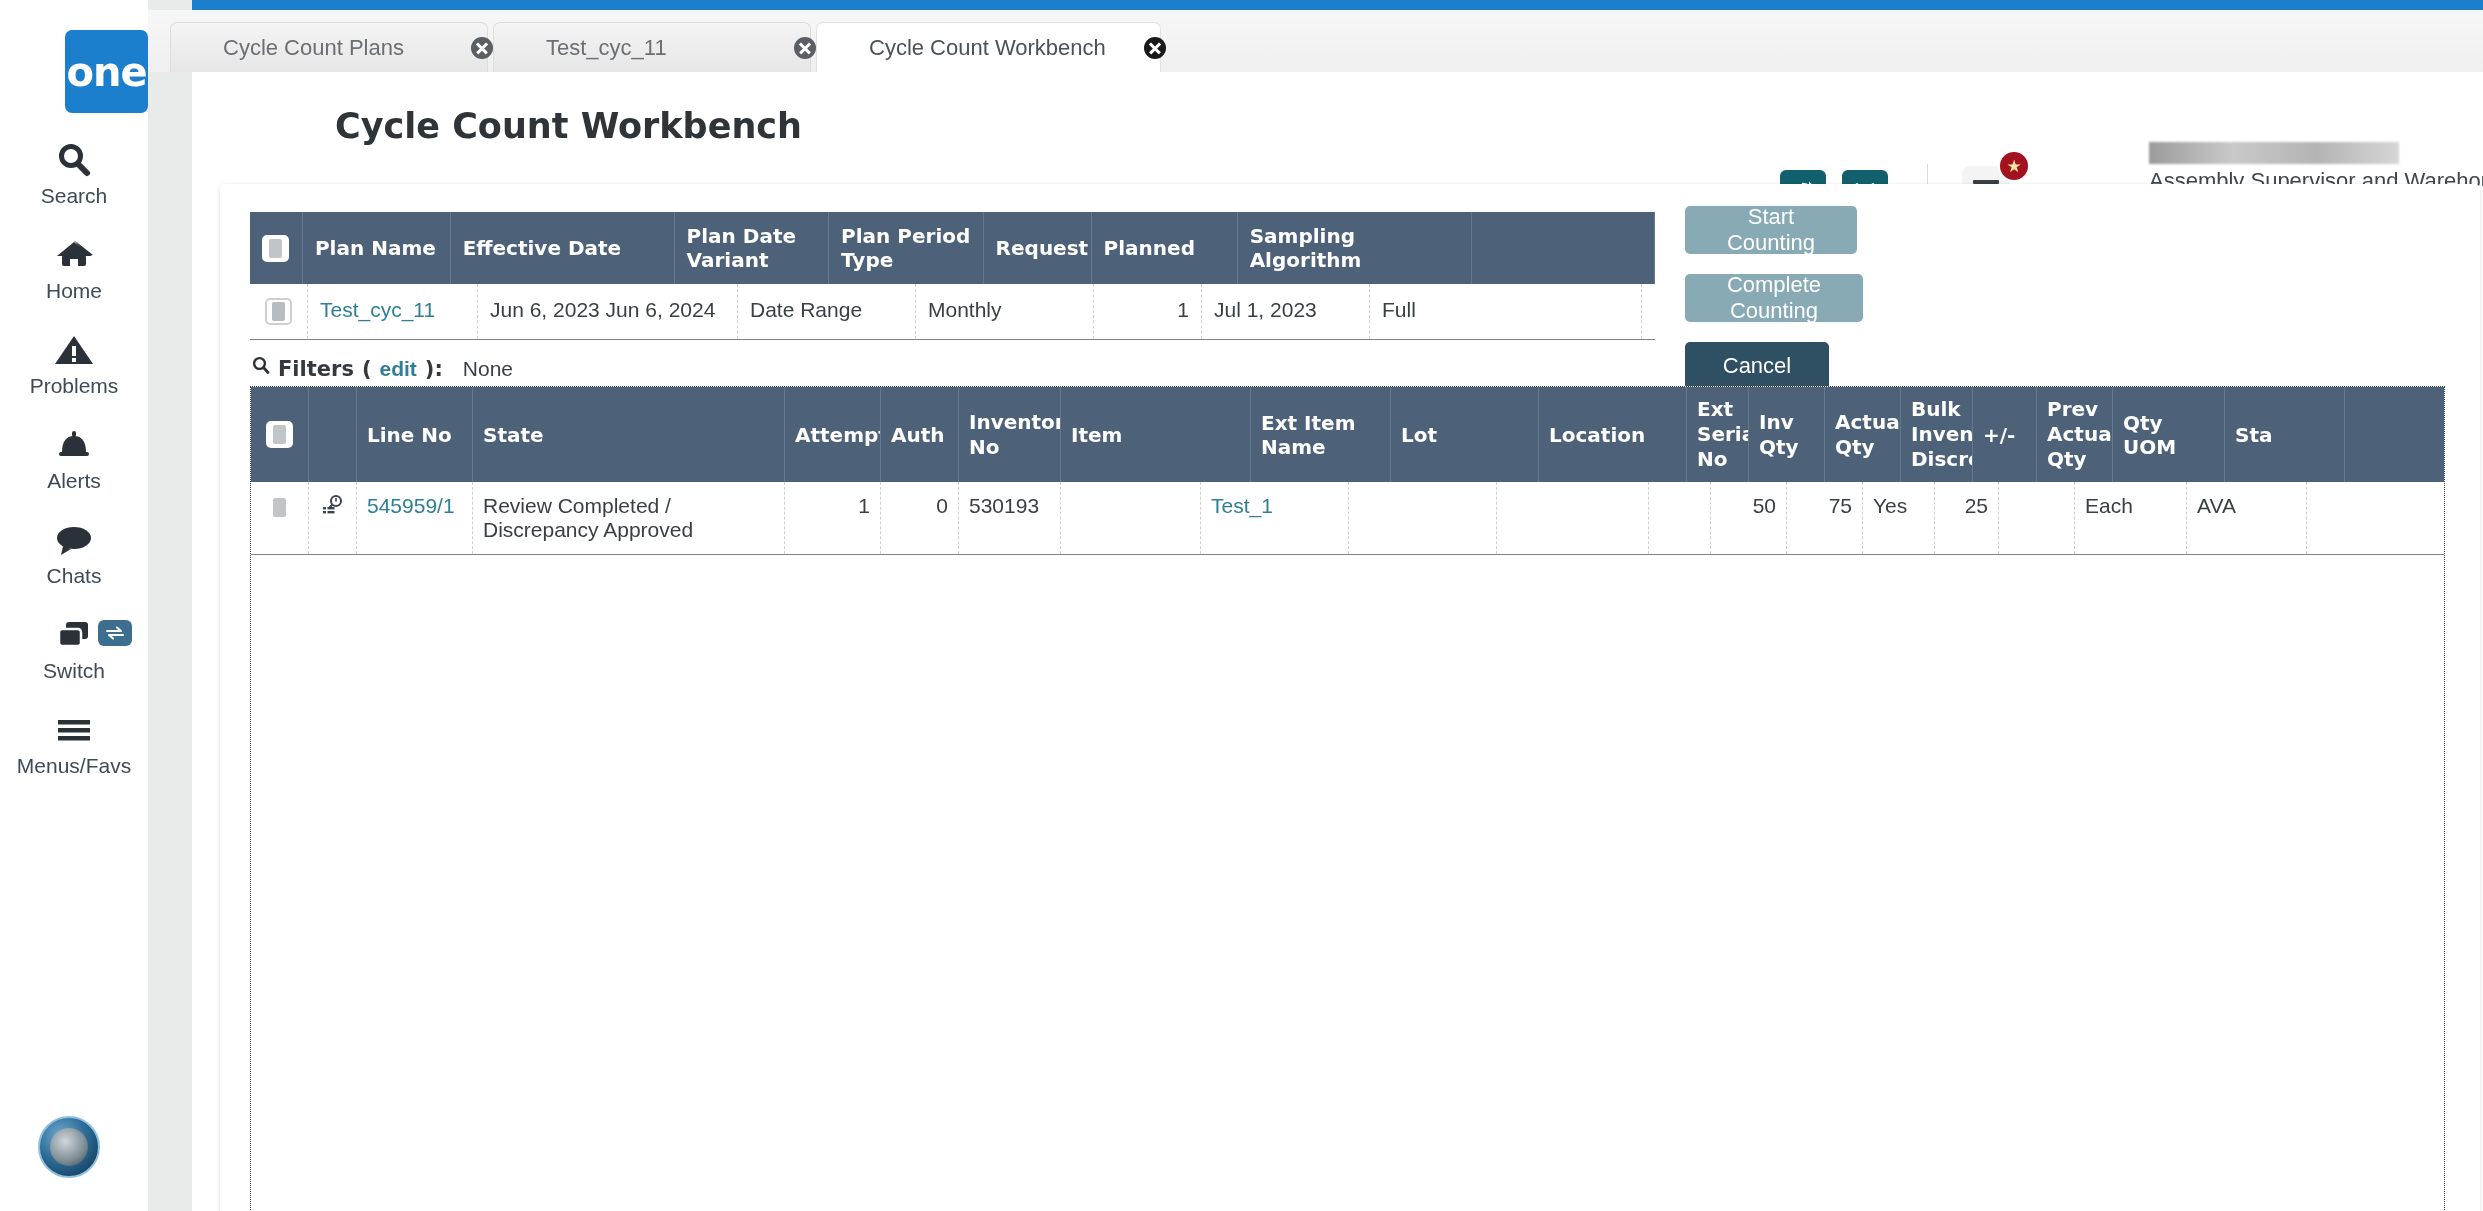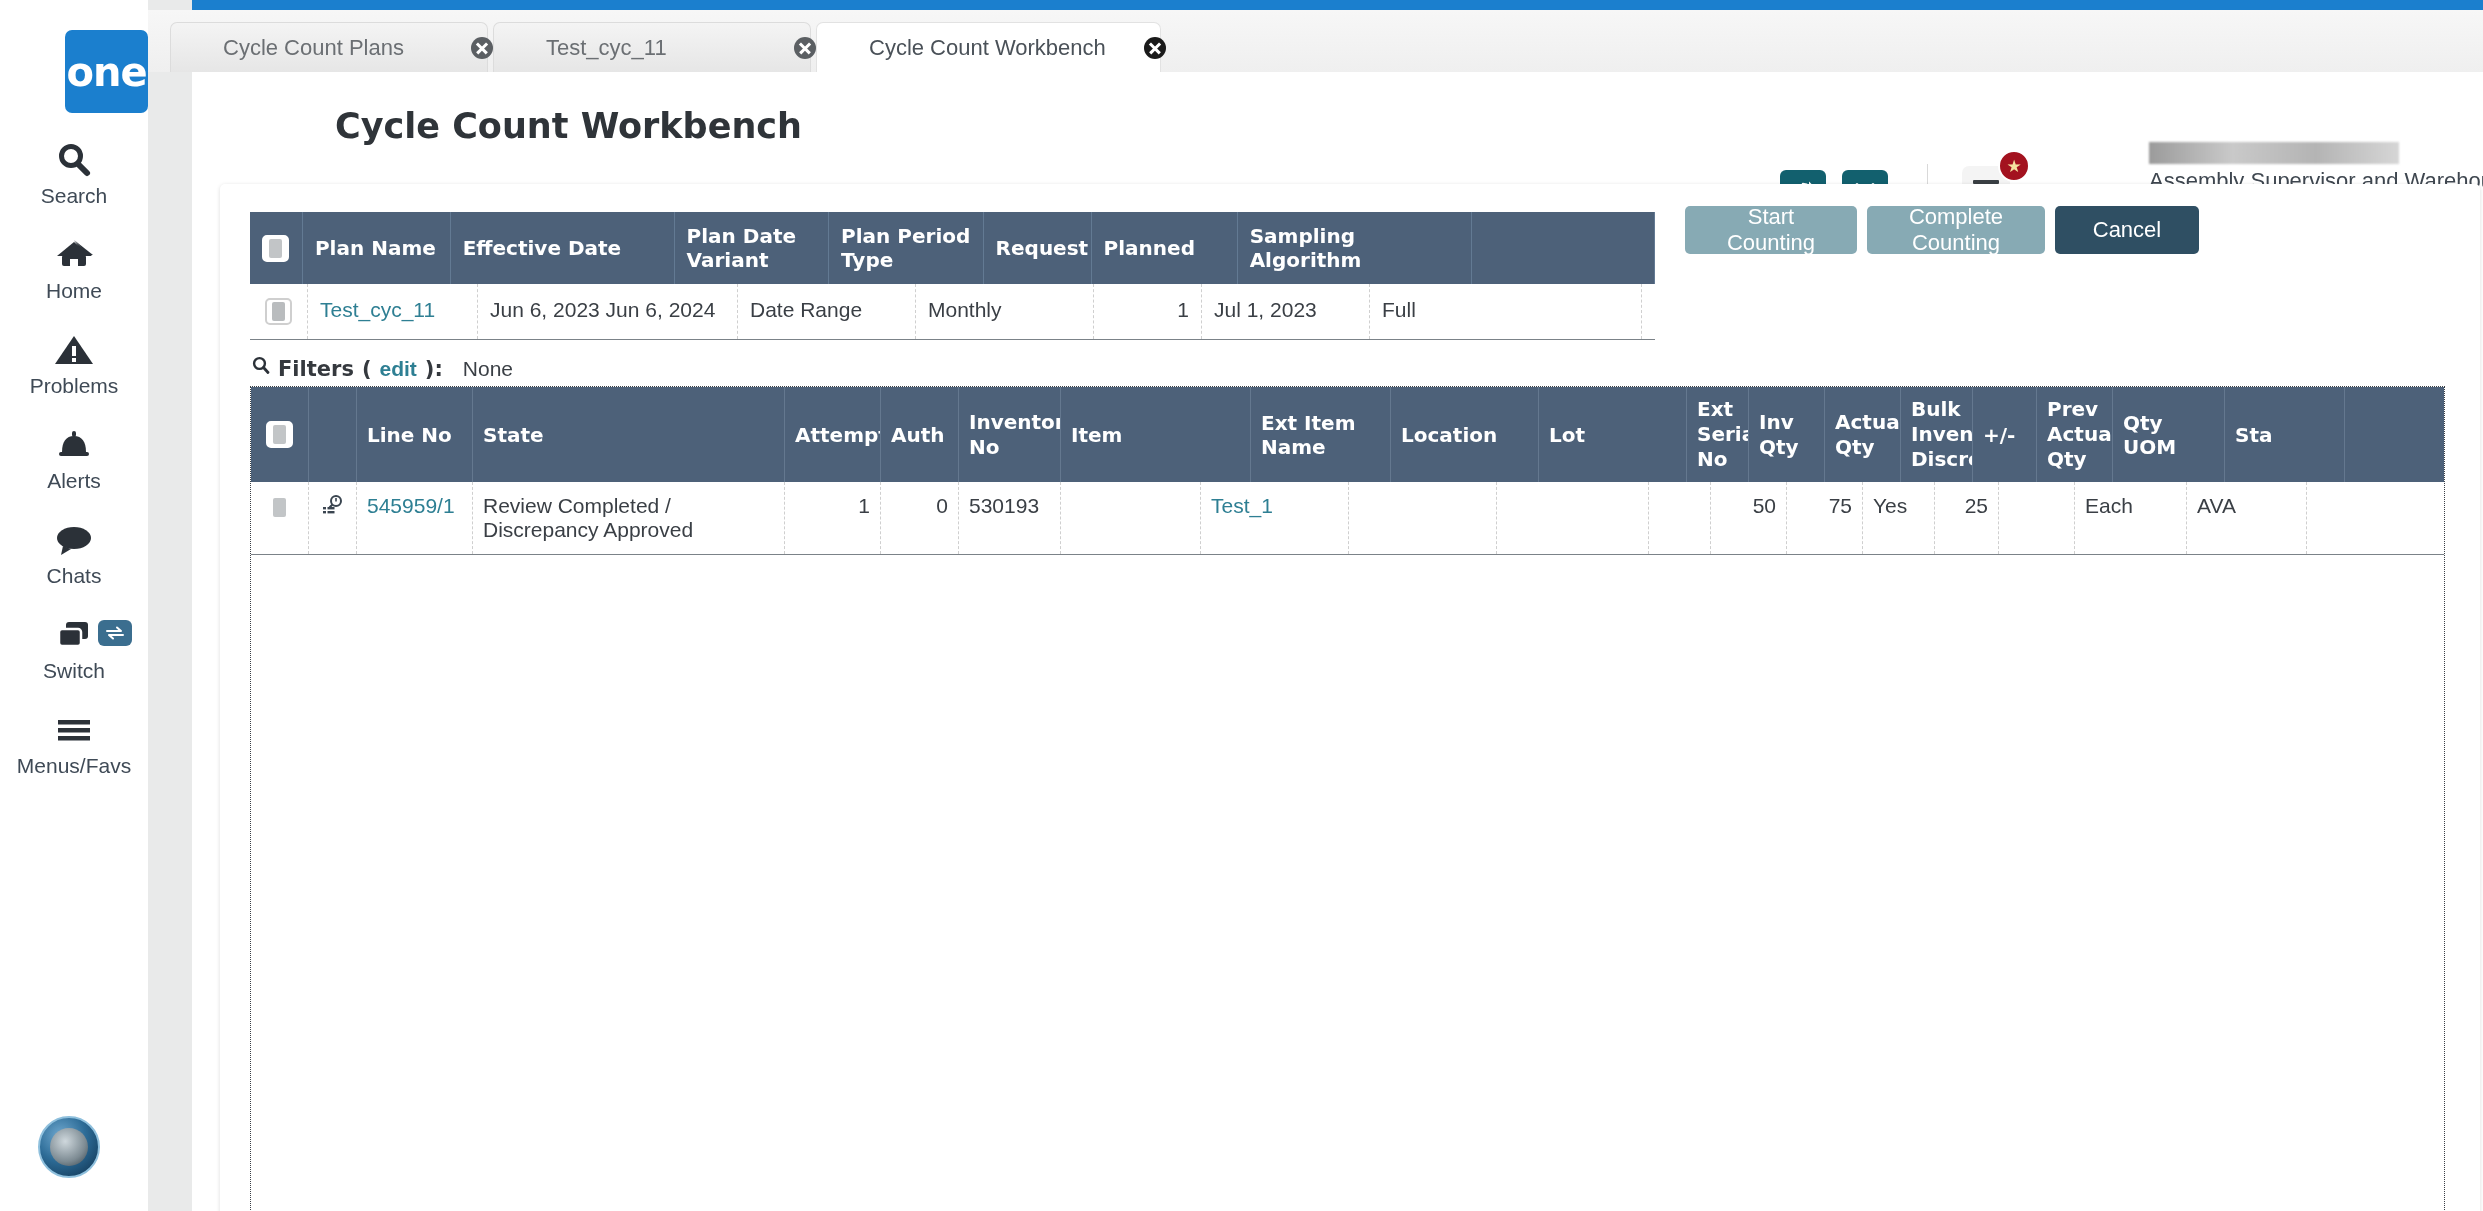--- a/index.html
+++ b/index.html
@@ -187,21 +187,21 @@
     width: 27px; height: 27px; border-radius: 5px;
     border: 2px solid #fff; background: #fff;
     display:flex; align-items:center; justify-content:center;
     cursor: pointer;
   }
   .chk i { display:block; width: 13px; height: 19px; background: #c2c5c7; border-radius:2px; }
   .grid-row .chk { border: 2px solid #cfcfcf; }
   .grid-row .chk i { background:#b9bcbe; }
   a.link { color: #2e7f93; text-decoration: none; cursor: pointer; }
 
-  .action-btns { position: absolute; left: 1465px; top: 22px; display: flex; gap: 10px; }
+  .action-btns { position: absolute; left: 1465px; top: 22px; display: flex; gap: 20px; flex-direction: column; }
   .btn {
     height: 48px; padding: 0 22px; border: none; border-radius: 5px;
     font-size: 22px; color: #fff; cursor: pointer;
     font-family: "Liberation Sans", sans-serif;
     display:flex; align-items:center; justify-content:center;
   }
   .btn.muted { background: #87aab4; }
   .btn.dark  { background: #2f4f63; }
   #btn-start-counting { width: 172px; }
   #btn-complete-counting { width: 178px; }
@@ -452,22 +452,22 @@
                 </span>
               </div>
             <div class="cell" style="width:48px"></div>
             <div class="cell" style="width:116px">Line No</div>
             <div class="cell" style="width:312px">State</div>
             <div class="cell" style="width:96px">Attempt</div>
             <div class="cell" style="width:78px">Auth</div>
             <div class="cell wrap" style="width:102px">Inventory No</div>
             <div class="cell" style="width:190px">Item</div>
             <div class="cell" style="width:140px">Ext Item Name</div>
+            <div class="cell" style="width:148px">Lot</div>
             <div class="cell" style="width:148px">Location</div>
-            <div class="cell" style="width:148px">Lot</div>
             <div class="cell wrap" style="width:62px">Ext Serial No</div>
             <div class="cell wrap" style="width:76px">Inv Qty</div>
             <div class="cell wrap" style="width:76px">Actual Qty</div>
             <div class="cell wrap" style="width:72px">Bulk Inventory Discrepa</div>
             <div class="cell" style="width:64px">+/-</div>
             <div class="cell wrap" style="width:76px">Prev Actual Qty</div>
             <div class="cell" style="width:112px">Qty UOM</div>
             <div class="cell" style="width:120px">Sta</div>
           </div>
           <div class="lr">

